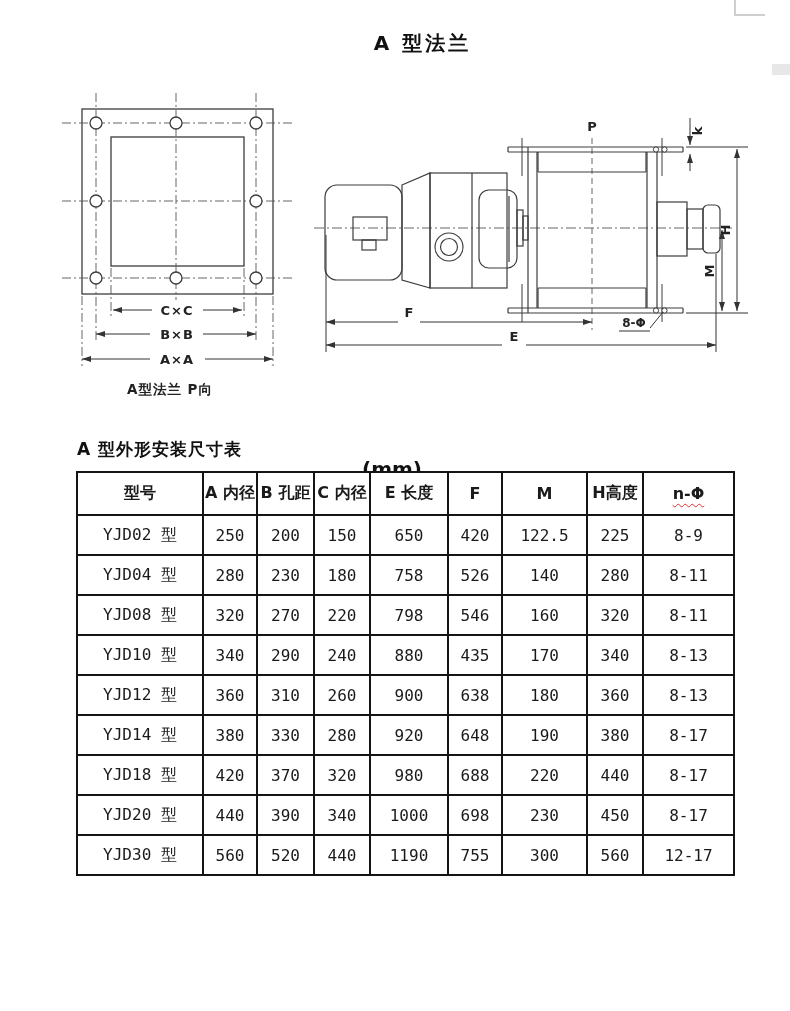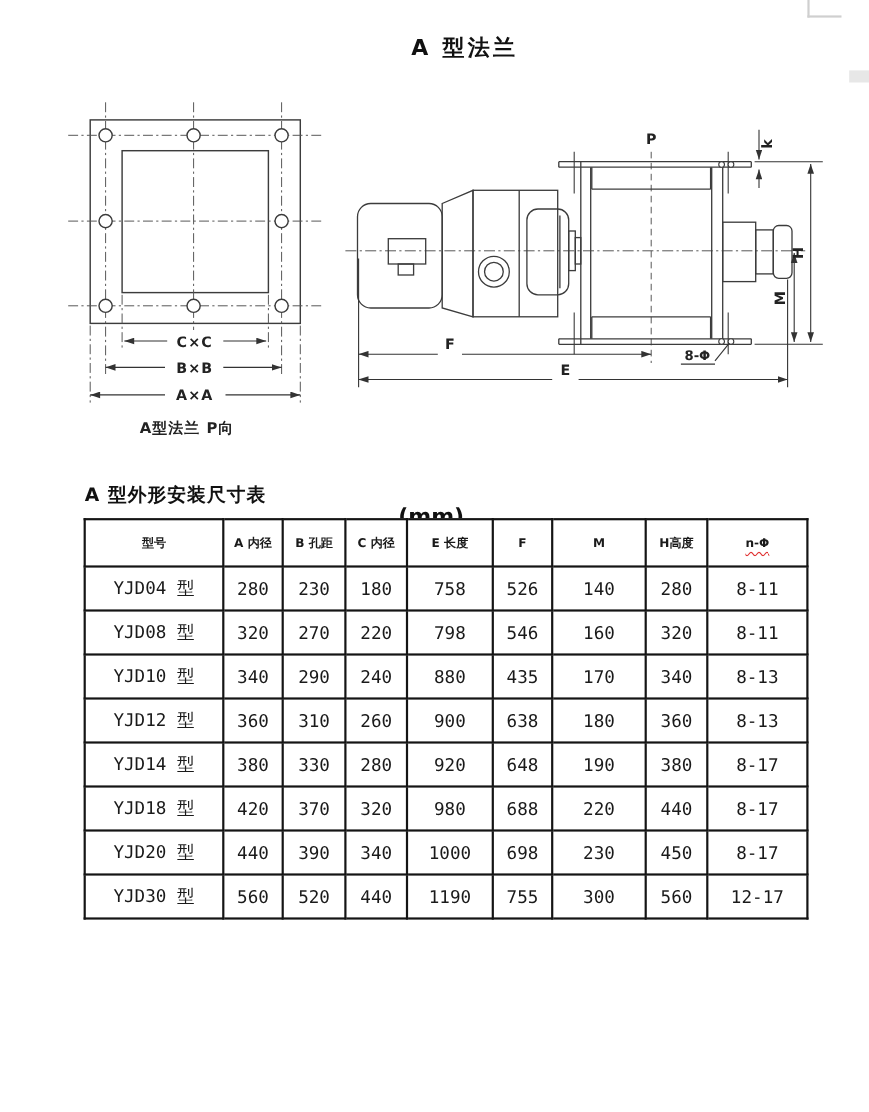--- a/index.html
+++ b/index.html
@@ -8,21 +8,21 @@
   .page-title{position:absolute;top:30px;left:55px;width:735px;text-align:center;
         font-size:20px;font-weight:bold;letter-spacing:3px;color:#111;}
   .drawing{position:absolute;}
   .tbl-caption{position:absolute;top:438px;left:77px;font-size:17px;font-weight:600;
         letter-spacing:1px;color:#111;}
   .tbl-unit{position:absolute;top:457px;left:362px;font-size:20px;font-weight:600;color:#111;}
   table.dim{position:absolute;top:471px;left:76px;border-collapse:collapse;table-layout:fixed;
         background:#fff;}
   table.dim th, table.dim td{border:2px solid #141414;text-align:center;vertical-align:middle;
         padding:0;overflow:hidden;white-space:nowrap;}
-  table.dim th{height:41px;font-size:11px;font-weight:600;
+  table.dim th{height:41px;font-size:16px;font-weight:600;
         font-family:"DejaVu Sans", sans-serif;}
   table.dim td{height:38px;font-size:16px;font-weight:500;
         font-family:"DejaVu Sans Mono","DejaVu Sans",monospace;}
   table.dim td.model{font-family:"DejaVu Sans Mono","DejaVu Sans",monospace;}
   .wavy{text-decoration:underline wavy #e03030;text-decoration-thickness:1px;text-underline-offset:4px;text-align:center;}
   
   .corner-artifact{position:absolute;left:734px;top:0;width:29px;height:14px;
         border-left:2px solid #cfcfcf;border-bottom:2px solid #cfcfcf;}
   .edge-mark{position:absolute;left:772px;top:64px;width:18px;height:11px;background:#e7e7e7;}
   .bottom-band{position:absolute;left:0;top:1003px;width:790px;height:8px;background:#e9e9e9;}
@@ -213,20 +213,31 @@
           <th>C 内径</th>
           <th>E 长度</th>
           <th>F</th>
           <th>M</th>
           <th>H高度</th>
           <th><span class="wavy">n-Φ</span></th>
         </tr>
     </thead>
     <tbody>
         <tr>
+          <td class="model">YJD02 型</td>
+          <td>250</td>
+          <td>200</td>
+          <td>150</td>
+          <td>650</td>
+          <td>420</td>
+          <td>122.5</td>
+          <td>225</td>
+          <td>8-9</td>
+        </tr>
+        <tr>
           <td class="model">YJD04 型</td>
           <td>280</td>
           <td>230</td>
           <td>180</td>
           <td>758</td>
           <td>526</td>
           <td>140</td>
           <td>280</td>
           <td>8-11</td>
         </tr>

